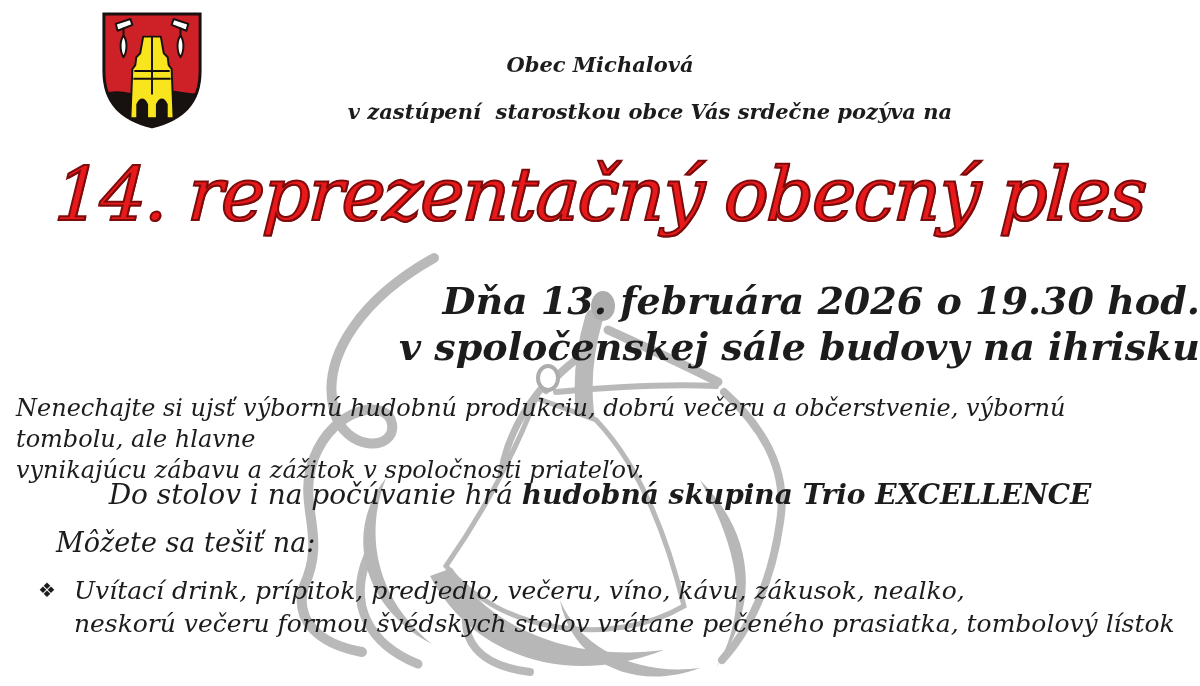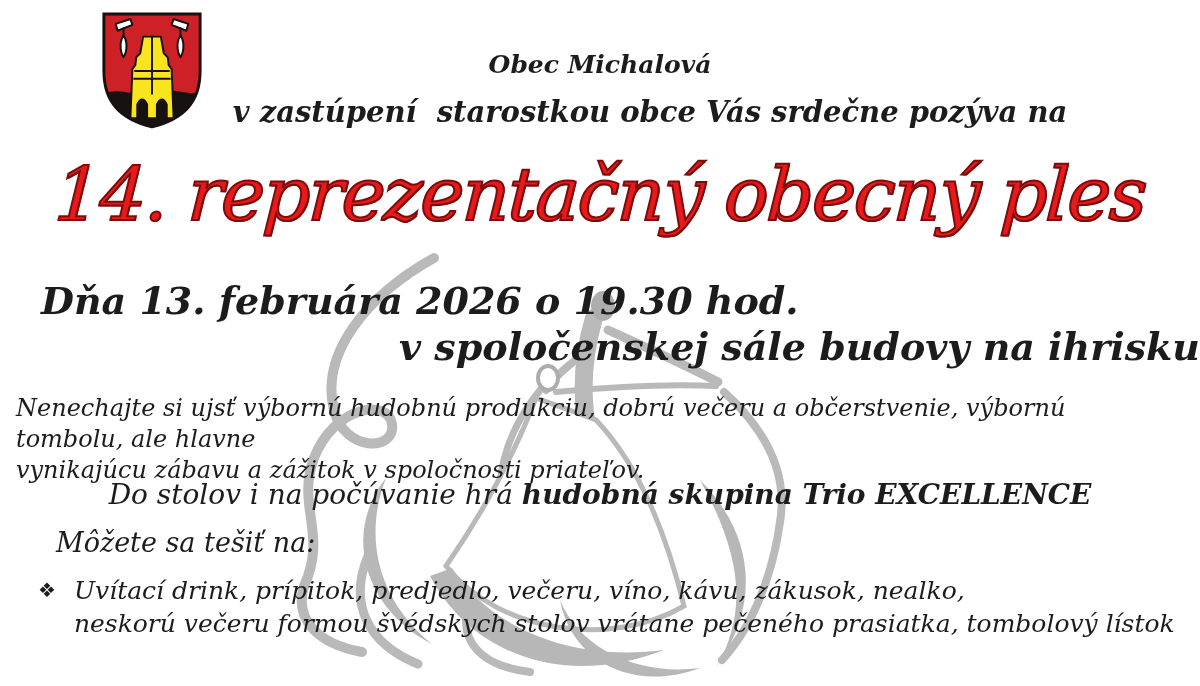--- a/index.html
+++ b/index.html
@@ -13,38 +13,38 @@
     color:#1c1c1c;
   }
   .wm{
     position:absolute;left:0;top:0;width:1200px;height:686px;
     z-index:0;pointer-events:none;
   }
   .layer{position:absolute;z-index:1;}
   .crest{left:98px;top:8px;width:108px;height:124px;}
   .org{
     left:0;right:0;top:48px;text-align:center;
-    font-style:italic;font-weight:700;font-size:25px;line-height:34px;
+    font-style:italic;font-weight:700;font-size:21px;line-height:34px;
   }
   .invite{
     left:100px;right:0;top:95px;text-align:center;
-    font-style:italic;font-weight:700;font-size:29px;line-height:34px;
+    font-style:italic;font-weight:700;font-size:21px;line-height:34px;
     white-space:pre-wrap;
   }
   .title{
     left:0;right:0;top:140px;text-align:center;
     font-style:italic;font-weight:400;font-size:74px;line-height:108px;
     color:#e8191b;
     -webkit-text-stroke:2px #7c0b0b;
     text-shadow:1px 1px 0 #7c0b0b;
     letter-spacing:-2px;
     transform:skewX(-3deg);
   }
   .datetime{
-    left:0;right:0;top:278px;text-align:left;
+    left:0;right:0;top:278px;text-align:right;
     font-style:italic;font-weight:700;font-size:38px;line-height:46px;padding-left:41px;
   }
   .venue{
     left:0;right:0;top:324px;text-align:right;
     font-style:italic;font-weight:700;font-size:38px;line-height:46px;
   }
   .intro{
     left:16px;right:26px;top:393px;
     font-style:italic;font-size:24px;line-height:31px;
   }

